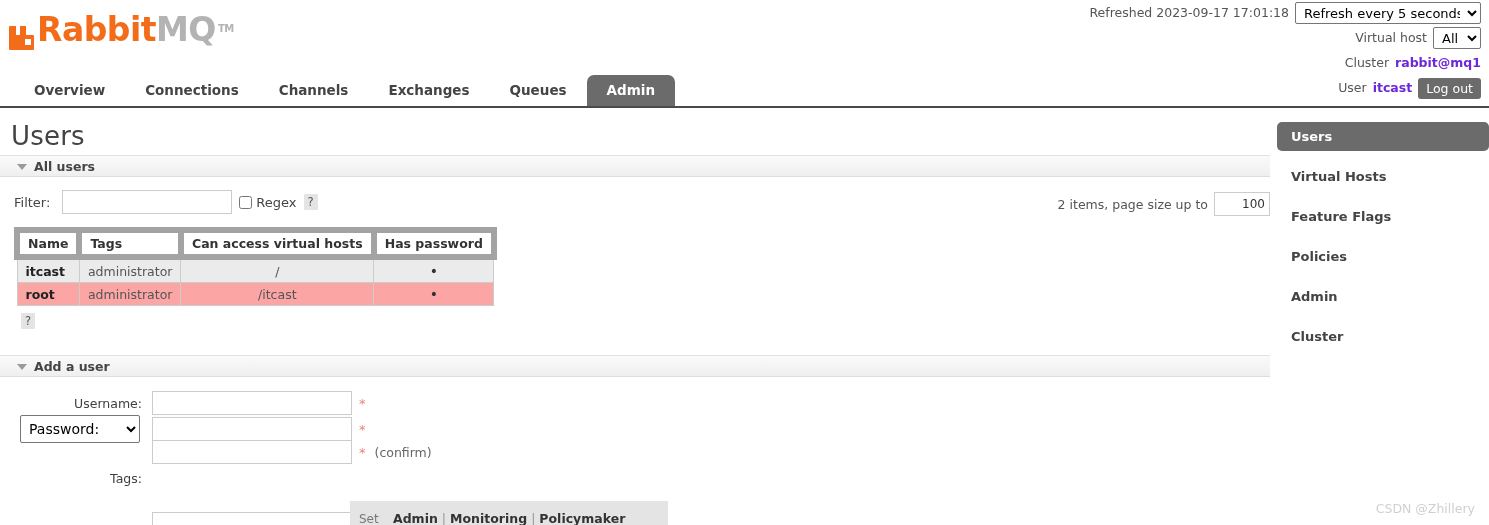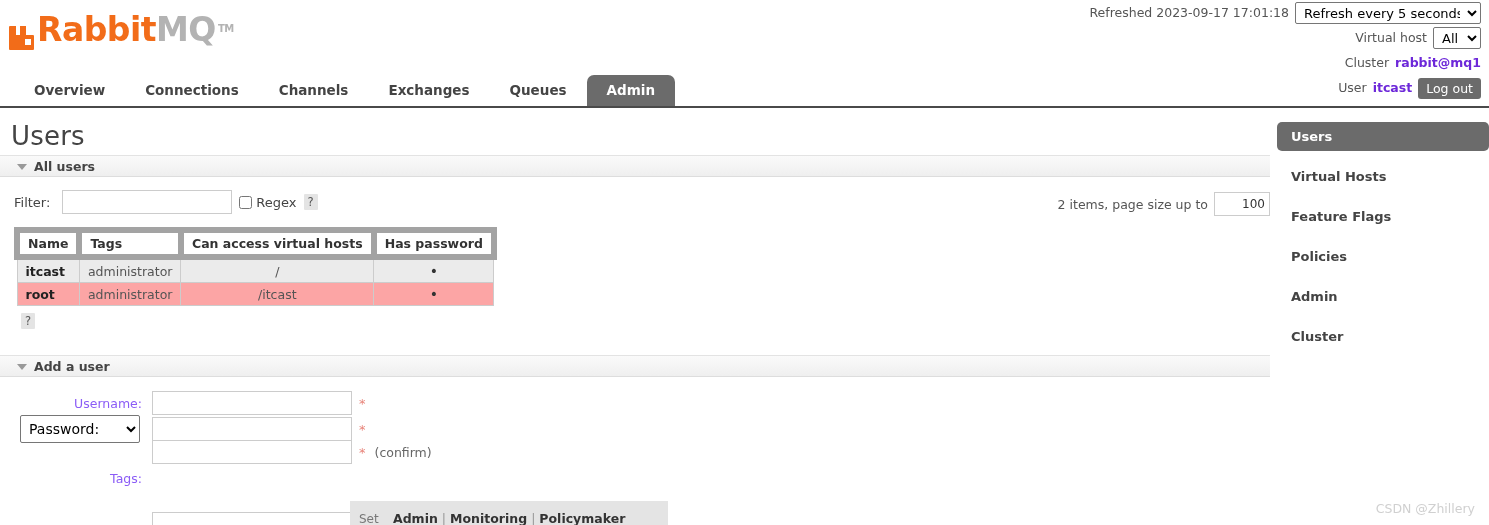--- a/index.html
+++ b/index.html
@@ -128,21 +128,21 @@
   table.rmq-table td.c-vhost { text-align: center; }
   table.rmq-table td.c-pw { text-align: center; font-size: 14px; color: #333; }
   #table-help { margin: 7px 0 0 14px; }
 
   
   #addform { margin-top: 26px; position: relative; }
   #formgrid { margin-top: 14px; position: relative; height: 150px; }
 
   .frow { display: flex; align-items: center; position: absolute; }
   .flabel-right {
-    width: 152px; text-align: right; font-size: 12.5px; color: #8b5cf6;
+    width: 152px; text-align: right; font-size: 12.5px; color: #404040;
     padding-right: 10px;
   }
   .form-input { width: 200px; height: 22px; }
   .req { color: #e8847a; font-size: 13px; margin-left: 7px; }
   .confirm-note { color: #666; font-size: 12.5px; margin-left: 9px; }
 
   #pw-select-wrap { position: absolute; left: 20px; top: 24px; }
   #password-select { width: 120px; height: 28px; font-size: 14px; }
 
   #tags-panel {

